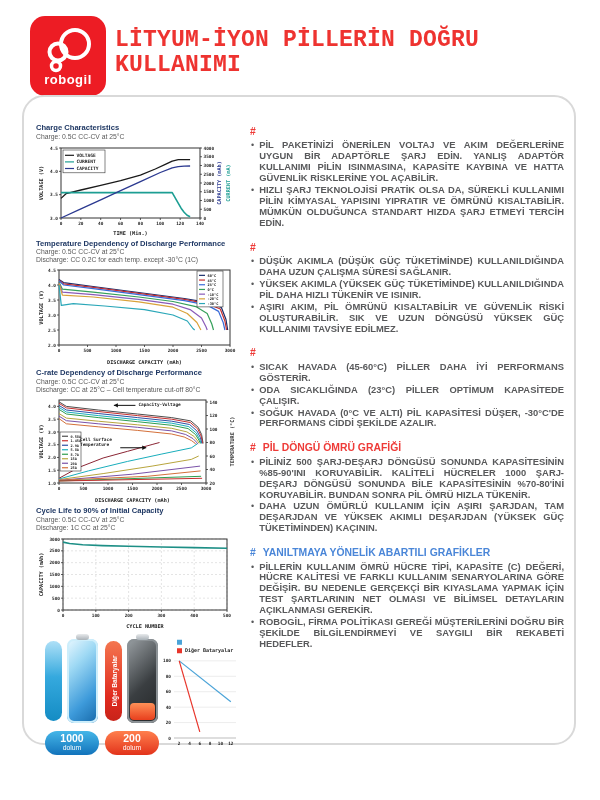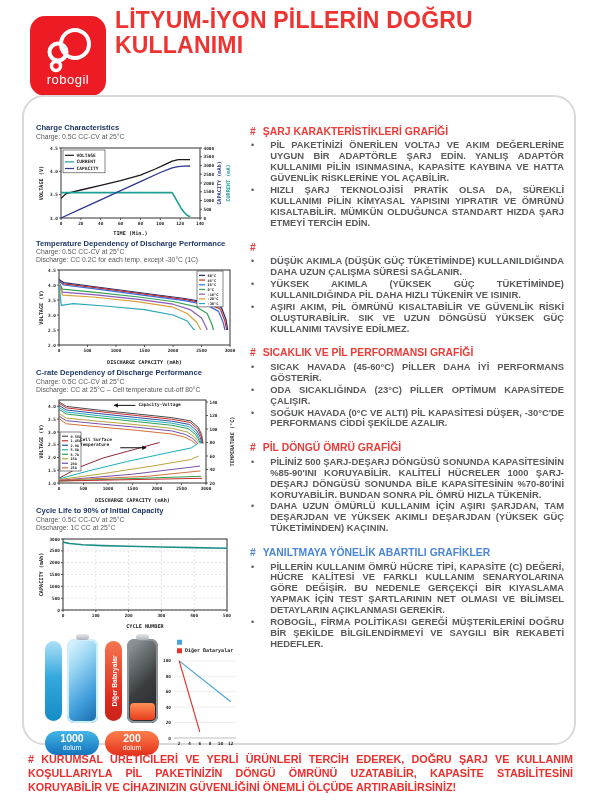--- a/index.html
+++ b/index.html
@@ -3,43 +3,43 @@
 <meta charset="utf-8">
 <style>
   html,body{margin:0;padding:0;}
   .page{position:relative;width:600px;height:800px;background:#ffffff;overflow:hidden;
         font-family:"Liberation Sans",sans-serif;}
   
   .logo{position:absolute;left:30px;top:16px;width:76px;height:80px;background:#ed1c24;
         border-radius:15px;}
   .logo svg{position:absolute;left:0;top:0;}
   .logo .logo-text{position:absolute;left:0;right:0;bottom:9px;text-align:center;color:#fff;
-        font-size:13px;font-weight:normal;letter-spacing:.5px;}
-  .page-title{position:absolute;left:115px;top:8px;width:450px;color:#ee3330;
-        font-size:23px;font-weight:800;line-height:1.1;letter-spacing:.2px;}
+        font-size:13px;font-weight:bold;letter-spacing:.5px;}
+  .page-title{position:absolute;left:115px;top:28px;width:450px;color:#ee3330;
+        font-size:23px;font-weight:800;line-height:1.1;letter-spacing:.2px;font-family:Liberation Mono, monospace;}
   
   .card{position:absolute;left:22px;top:95px;width:554px;height:650px;box-sizing:border-box;
         border:2px solid #d9d9d9;border-radius:22px;padding:27px 10px 6px 12px;
         display:flex;gap:8px;background:#fff;}
   .left-col{width:206px;flex:none;}
   .right-col{flex:1;min-width:0;padding-top:2px;}
   .chart-block{margin-bottom:3px;}
   .c-title{font-size:7.6px;font-weight:bold;color:#1f3864;line-height:1.15;}
   .c-sub{font-size:6.8px;color:#595959;line-height:1.18;}
   .chart-block svg{display:block;margin-top:2px;}
   
   .section{margin-bottom:13px;}
   .sec-head{display:flex;gap:7px;align-items:baseline;color:#ee3b38;font-size:10.4px;
         font-weight:800;line-height:1.1;}
   .sec-head.blue{color:#4a86d8;}
   .section ul{list-style:none;margin:3px 0 0 1px;padding:0;}
   .section li{display:flex;gap:5px;margin-bottom:1px;}
   .section li .blt{color:#58595b;font-size:9px;line-height:1.2;flex:none;}
   .section li .btxt{flex:1;color:#58595b;font-size:9.4px;font-weight:bold;line-height:1.16;
-        text-align:justify;margin-left:11px;}
+        text-align:justify;}
   
   .bat-area{position:relative;height:124px;margin-top:5px;}
   .ribbon{position:absolute;width:17px;height:80px;border-radius:9px;}
   .ribbon.blue{left:9px;top:6px;background:linear-gradient(180deg,#aee0f7,#35a9de 45%,#148cc4);}
   .ribbon.red{left:69px;top:6px;background:linear-gradient(180deg,#f4764f,#e02b1f 70%,#c8231a);}
   .ribbon span{position:absolute;left:50%;top:50%;transform:translate(-50%,-50%) rotate(-90deg);
         white-space:nowrap;color:#fff;font-size:6.6px;font-weight:bold;}
   .battery{position:absolute;width:31px;height:84px;border-radius:7px;top:4px;}
   .battery::before{content:"";position:absolute;top:-5px;left:9px;width:13px;height:6px;
         background:linear-gradient(180deg,#e8eaec,#aab2b8);border-radius:3px;}
@@ -385,21 +385,20 @@
               <rect x="17" y="13.25" width="5" height="5" fill="#e8352b"></rect>
               <text x="25" y="17.25" font-size="5" fill="#222" font-family="DejaVu Sans Mono, monospace" font-weight="bold" text-anchor="start">Diğer Bataryalar</text>
             </svg></div>
       </div>
     </div>
     <div class="right-col" id="sections">
 
     <div class="section">
           <div class="sec-head">
             <span>#</span>
-            <span>ŞARJ KARAKTERİSTİKLERİ GRAFİĞİ</span>
           </div>
           <ul>
             <li>
               <span class="blt">•</span>
               <span class="btxt">PİL PAKETİNİZİ ÖNERİLEN VOLTAJ VE AKIM DEĞERLERİNE UYGUN BİR ADAPTÖRLE ŞARJ EDİN. YANLIŞ ADAPTÖR KULLANIMI PİLİN ISINMASINA, KAPASİTE KAYBINA VE HATTA GÜVENLİK RİSKLERİNE YOL AÇABİLİR.</span>
             </li>
             <li>
               <span class="blt">•</span>
               <span class="btxt">HIZLI ŞARJ TEKNOLOJİSİ PRATİK OLSA DA, SÜREKLİ KULLANIMI PİLİN KİMYASAL YAPISINI YIPRATIR VE ÖMRÜNÜ KISALTABİLİR. MÜMKÜN OLDUĞUNCA STANDART HIZDA ŞARJ ETMEYİ TERCİH EDİN.</span>
             </li>
@@ -420,21 +419,20 @@
             </li>
             <li>
               <span class="blt">•</span>
               <span class="btxt">AŞIRI AKIM, PİL ÖMRÜNÜ KISALTABİLİR VE GÜVENLİK RİSKİ OLUŞTURABİLİR. SIK VE UZUN DÖNGÜSÜ YÜKSEK GÜÇ KULLANIMI TAVSİYE EDİLMEZ.</span>
             </li>
           </ul>
         </div>
         <div class="section">
           <div class="sec-head">
             <span>#</span>
-            <span>SICAKLIK VE PİL PERFORMANSI GRAFİĞİ</span>
           </div>
           <ul>
             <li>
               <span class="blt">•</span>
               <span class="btxt">SICAK HAVADA (45-60°C) PİLLER DAHA İYİ PERFORMANS GÖSTERİR.</span>
             </li>
             <li>
               <span class="blt">•</span>
               <span class="btxt">ODA SICAKLIĞINDA (23°C) PİLLER OPTİMUM KAPASİTEDE ÇALIŞIR.</span>
             </li>
@@ -472,15 +470,14 @@
             </li>
             <li>
               <span class="blt">•</span>
               <span class="btxt">ROBOGİL, FİRMA POLİTİKASI GEREĞİ MÜŞTERİLERİNİ DOĞRU BİR ŞEKİLDE BİLGİLENDİRMEYİ VE SAYGILI BİR REKABETİ HEDEFLER.</span>
             </li>
           </ul>
         </div>
       </div>
   </div>
 
-  <div class="footer">#  KURUMSAL ÜRETİCİLERİ VE YERLİ ÜRÜNLERİ TERCİH EDEREK, DOĞRU ŞARJ VE KULLANIM KOŞULLARIYLA PİL PAKETİNİZİN DÖNGÜ ÖMRÜNÜ UZATABİLİR, KAPASİTE STABİLİTESİNİ KORUYABİLİR VE CİHAZINIZIN GÜVENLİĞİNİ ÖNEMLİ ÖLÇÜDE ARTIRABİLİRSİNİZ!</div>
 
 </div>
 
 </body></html>

